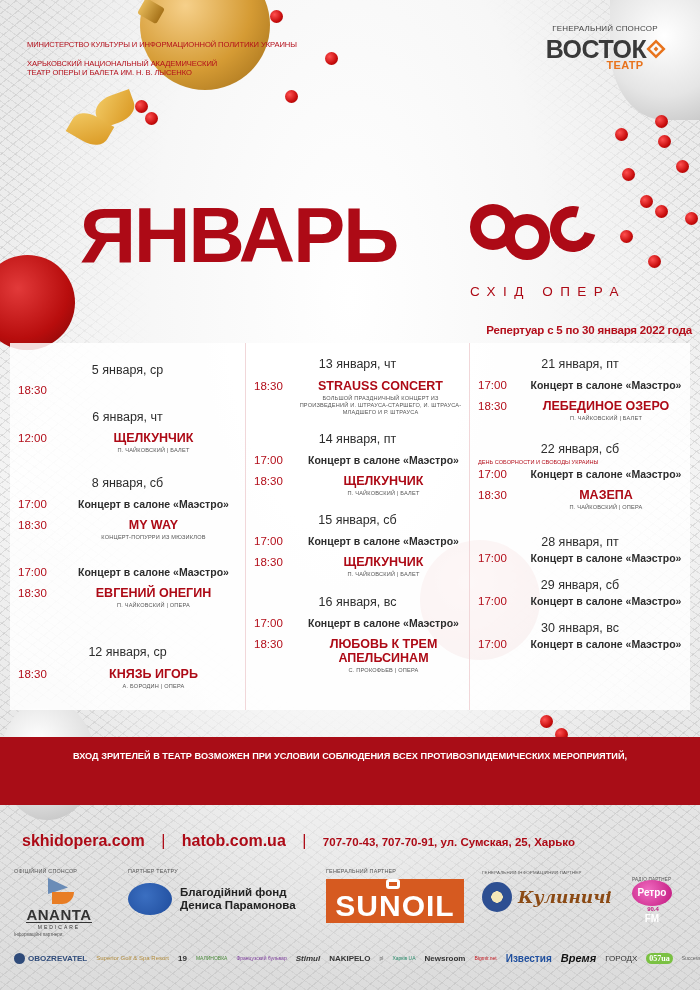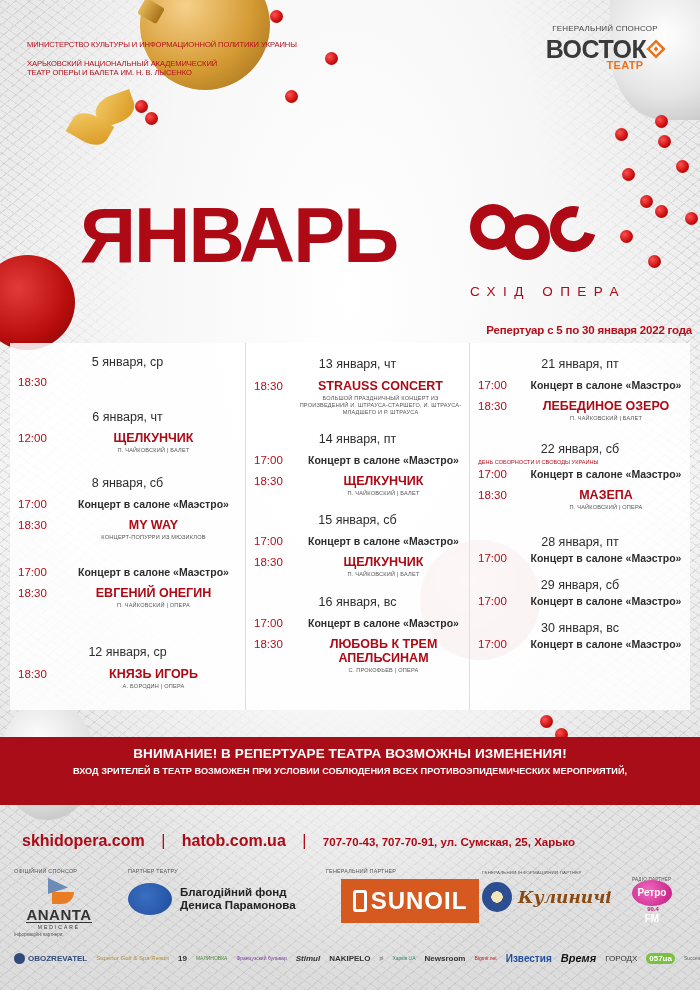--- a/index.html
+++ b/index.html
@@ -97,38 +97,38 @@
   .ananta { position: absolute; left: 14px; top: 878px; width: 90px; text-align: center; }
   .ananta-mark { width: 30px; height: 28px; margin: 0 auto; position: relative; }
   .ananta-mark::before { content:""; position:absolute; left:4px; top:0; width:20px; height:16px; background:#6a8cb7; clip-path: polygon(0 0,100% 60%,0 100%); }
   .ananta-mark::after { content:""; position:absolute; left:8px; top:14px; width:22px; height:12px; background:#e87d24; border-radius: 0 0 12px 0; }
   .ananta-name { font-size: 15px; font-weight: bold; color: #333; letter-spacing: 0.5px; border-bottom: 1px solid #333; display: inline-block; line-height: 15px; }
   .ananta-sub { font-size: 5px; letter-spacing: 2px; color: #333; }
   .ananta-info { font-size: 4.5px; color: #555; text-align: left; margin-top: 2px; }
   .fund { position: absolute; left: 128px; top: 883px; display: flex; align-items: center; }
   .fund-icon { width: 44px; height: 32px; border-radius: 50%; background: radial-gradient(circle at 40% 40%, #3b6fc1, #1f4c9c); }
   .fund-name { margin-left: 8px; font-size: 11.5px; font-weight: bold; color: #222; line-height: 13px; }
-  .sunoil { position: absolute; left: 341px; top: 879px; width: 138px; height: 44px; background: #d65a20;
-    color: #fff; font-size: 24px; font-weight: bold; display: flex; align-items: center; justify-content: center; letter-spacing: 1px; }
+  .sunoil { position: absolute; left: 326px; top: 879px; width: 138px; height: 44px; background: #d65a20;
+    color: #fff; font-size: 30px; font-weight: bold; display: flex; align-items: center; justify-content: center; letter-spacing: 1px; flex-direction: column; }
   .sunoil-pump { width: 14px; height: 22px; border: 3px solid #fff; border-radius: 3px; margin-right: 4px; }
   .kulinychi { position: absolute; left: 482px; top: 882px; display: flex; align-items: center; }
   .kul-seal { width: 30px; height: 30px; border-radius: 50%; background: radial-gradient(circle, #f3e7b8 30%, #2d4f92 32%); border: 2px solid #2d4f92; }
   .kul-name { margin-left: 6px; font-size: 17px; font-style: italic; font-weight: bold; color: #8b4a14; font-family: "DejaVu Serif", serif; }
   .retro { position: absolute; left: 632px; top: 880px; width: 42px; text-align: center; }
   .retro-badge { width: 40px; height: 26px; border-radius: 50%; background: radial-gradient(circle at 40% 40%, #f06bc0, #c0147c); color: #fff; font-size: 10px; font-weight: bold; line-height: 26px; }
   .retro-freq { font-size: 6px; color: #c0147c; font-weight: bold; }
 
   .media { position: absolute; left: 14px; top: 952px; width: 680px; display: flex; align-items: center; gap: 9px; white-space: nowrap; }
   .media span { font-size: 8px; color: #333; font-weight: bold; }
   .media .obo { color: #2f4b7a; }
   .media .obo-ic { display:inline-block; width:11px; height:11px; border-radius:50%; background:#2f4b7a; vertical-align: middle; margin-right:3px; }
   .media .gold { color: #b08a3a; font-size: 6px; font-weight: normal; }
   .media .izv { color: #1f4f9e; font-size: 10px; }
   .media .vremya { color: #111; font-size: 11px; font-style: italic; }
-  .media .g057 { background: #7ac142; color: #fff; border-radius: 6px; padding: 1px 3px; }
+  .media .g057 { background: #7ac142; color: #fff; border-radius: 6px; padding: 1px 3px; font-family: Liberation Serif, serif; }
   .media .small { font-size: 5px; font-weight: normal; color: #666; }
 </style>
 </head>
 <body>
 
 <div class="bg"></div>
 
 <div class="orn gold-top"></div>
 <div class="orn silver-tr"></div>
 <div class="orn red-left"></div>
@@ -175,21 +175,21 @@
   <div class="ring r1"></div>
     <div class="ring r2"></div>
     <div class="ring r3"></div>
 </div>
 <div class="subtitle">СХІД ОПЕРА</div>
 <div class="repertoire">Репертуар с 5 по 30 января 2022 года</div>
 
 <div class="panel">
 
   <div class="col c1">
-    <div class="entry" style="top:12px">
+    <div class="entry" style="top:20px">
       <div class="day">5 января, ср</div>
       <div class="row" style="margin-top:7px">
         <div class="time">18:30</div>
       </div>
     </div>
     <div class="entry" style="top:67px">
       <div class="day">6 января, чт</div>
       <div class="row" style="margin-top:7px">
         <div class="time">12:00</div>
         <div class="what">
@@ -360,21 +360,20 @@
         <div class="time">17:00</div>
         <div class="what">
             <div class="concert">Концерт в салоне «Маэстро»</div>
           </div>
       </div>
     </div>
   </div>
 </div>
 
 <div class="banner">
-  <div class="banner-title">ВНИМАНИЕ! В РЕПЕРТУАРЕ ТЕАТРА ВОЗМОЖНЫ ИЗМЕНЕНИЯ!</div>
   <div class="banner-text">
     <div>ВХОД ЗРИТЕЛЕЙ В ТЕАТР ВОЗМОЖЕН ПРИ УСЛОВИИ СОБЛЮДЕНИЯ ВСЕХ ПРОТИВОЭПИДЕМИЧЕСКИХ МЕРОПРИЯТИЙ,</div>
   </div>
 </div>
 
 <div class="contacts">
   <span class="site">skhidopera.com</span>
   <span class="sep">|</span>
   <span class="site">hatob.com.ua</span>
   <span class="sep">|</span>

